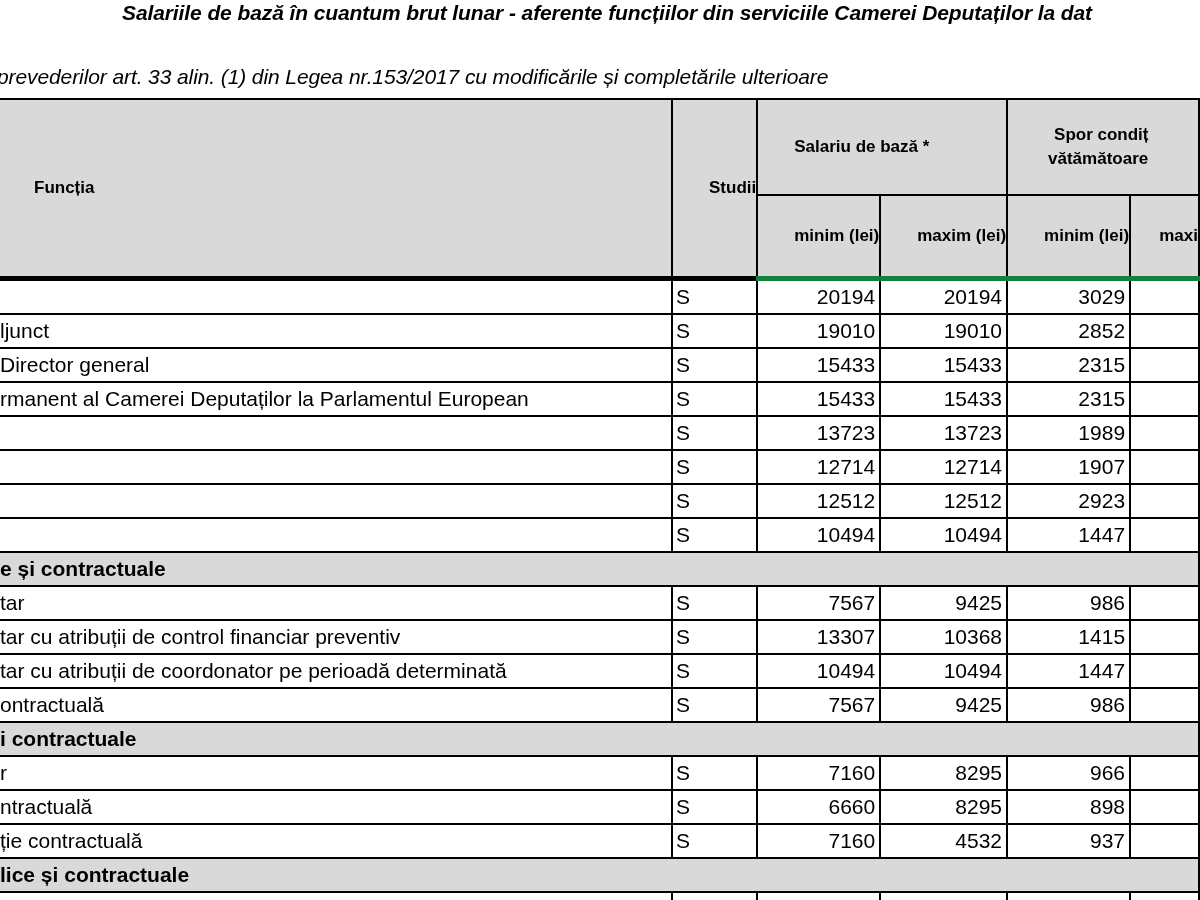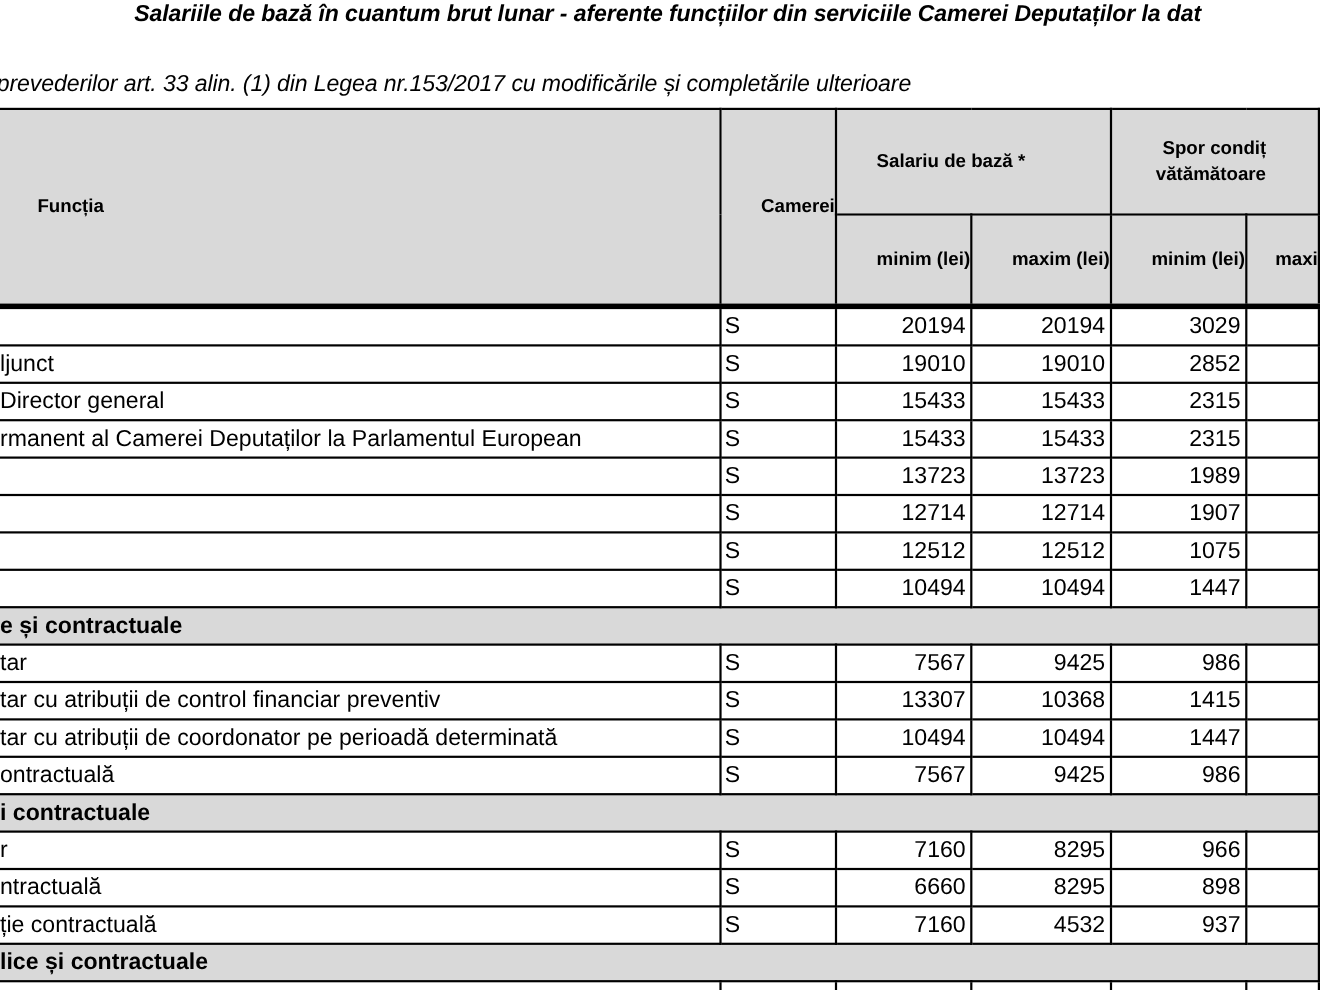--- a/index.html
+++ b/index.html
@@ -29,21 +29,21 @@
     td, th {
       border: 2px solid #000; padding: 0; overflow: hidden; white-space: nowrap;
     }
     th {
       background: #d9d9d9; font-weight: bold; font-size: 17px;
       text-align: left; vertical-align: middle; line-height: 24px; padding-left: 36px;
     }
     thead tr.r1 th { height: 94px; }
     thead tr.r2 th { height: 80px; }
     thead { border-bottom: 5px solid #000; }
-    thead tr.r2 th { border-bottom: 2px solid #15803d; }
+    thead tr.r2 th { border-bottom: 5px solid #15803d; }
     tbody td { height: 32px; line-height: 32px; }
     td.fn { text-align: left; padding-left: 2px; }
     td.st { text-align: left; padding-left: 3px; }
     td.num { text-align: right; padding-right: 4px; }
     tr.section td {
       background: #d9d9d9; font-weight: bold; height: 31px;
     }
     tr.section td.sec { text-align: left; padding-left: 2px; }
   </style>
 </head>
@@ -58,21 +58,21 @@
       <col style="width:746px">
       <col style="width:80px">
       <col style="width:110px">
       <col style="width:112px">
       <col style="width:106px">
       <col style="width:80px">
     </colgroup>
     <thead>
       <tr class="r1">
         <th rowspan="2">Funcția</th>
-        <th rowspan="2">Camerei</th>
+        <th rowspan="2">Studii</th>
         <th colspan="2">Salariu de bază *</th>
         <th colspan="2" style="text-align:left;padding-left:46px;">
           <span>Spor condiț</span><br>
           <span style="margin-left:-6px">vătămătoare</span>
         </th>
       </tr>
       <tr class="r2">
         <th>minim (lei)</th>
         <th>maxim (lei)</th>
         <th>minim (lei)</th>
@@ -126,21 +126,21 @@
           <td class="num">12714</td>
           <td class="num">12714</td>
           <td class="num">1907</td>
           <td class="num"></td>
         </tr>
         <tr>
           <td class="fn"></td>
           <td class="st">S</td>
           <td class="num">12512</td>
           <td class="num">12512</td>
-          <td class="num">1075</td>
+          <td class="num">2923</td>
           <td class="num"></td>
         </tr>
         <tr>
           <td class="fn"></td>
           <td class="st">S</td>
           <td class="num">10494</td>
           <td class="num">10494</td>
           <td class="num">1447</td>
           <td class="num"></td>
         </tr>

